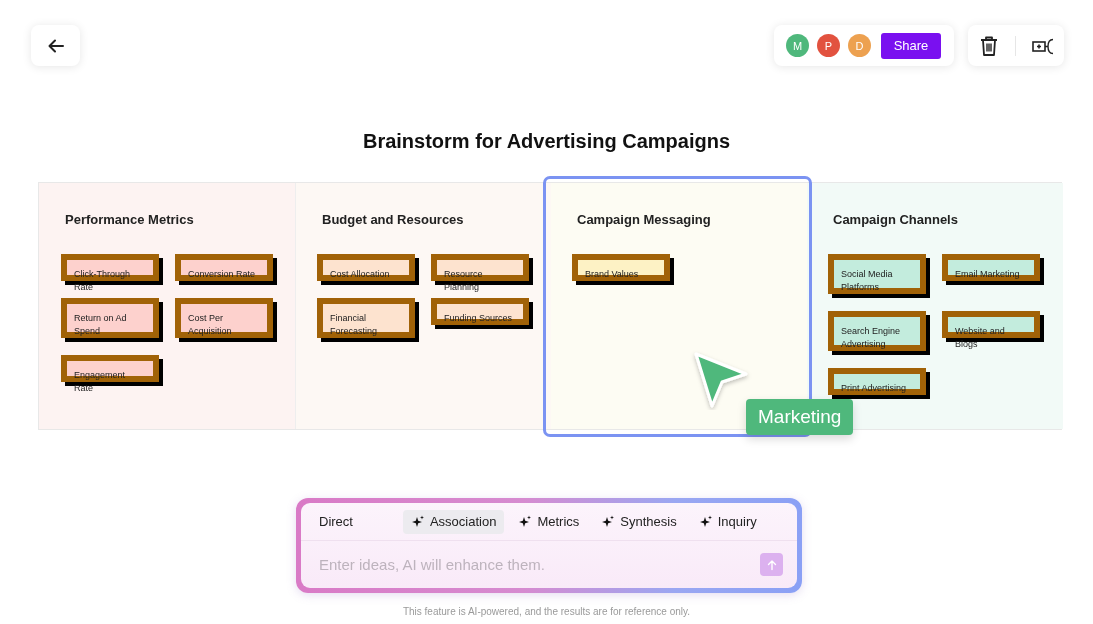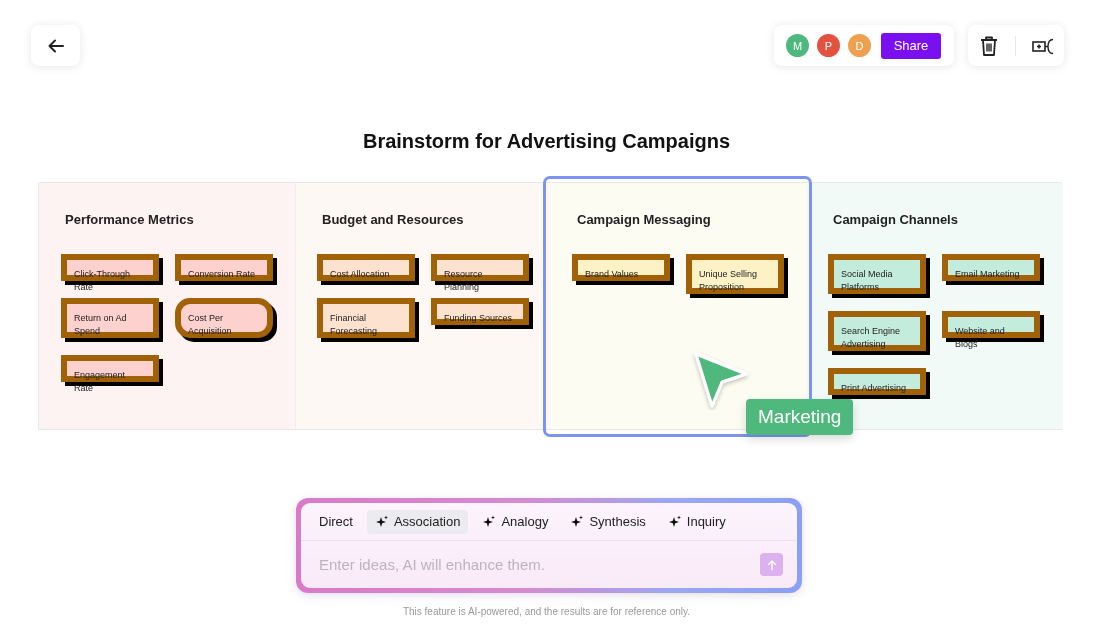--- a/index.html
+++ b/index.html
@@ -93,21 +93,21 @@
     display: flex; flex-direction: column;
   }
   .mode-row {
     height: 38px; display: flex; align-items: center; padding-left: 10px; gap: 6px;
     border-bottom: 1px solid #efe0ef;
   }
   .mode-tab {
     height: 24px; padding: 0 8px; display: flex; align-items: center; gap: 5px;
     font-size: 13px; color: #222; border-radius: 4px; cursor: pointer;
   }
-  .mode-tab.active { background: #ecebef; }
+  .mode-tab.active { background: #ecebef; margin-left: 36px; }
   .sparkle { width: 14px; height: 14px; }
   .input-row { flex: 1; display: flex; align-items: center; padding: 0 14px 0 18px; }
   .ai-input {
     flex: 1; border: none; outline: none; background: transparent;
     font-size: 15px; color: #333; font-family: "Liberation Sans", sans-serif;
   }
   .ai-input::placeholder { color: #bdb3bd; }
   .send-btn {
     width: 23px; height: 23px; border-radius: 4px; background: #dcb1ef;
     display: flex; align-items: center; justify-content: center; cursor: pointer;
@@ -154,36 +154,35 @@
 
   <div class="board-title">Brainstorm for Advertising Campaigns</div>
 
   <div class="board">
 
     <div class="panel" style="width:256px;background:#fdf3f2;">
       <div class="panel-title">Performance Metrics</div>
       <div class="note" style="left:22px;top:71px;width:98px;height:27px;background:#fdd1cd;">Click-Through Rate</div>
       <div class="note" style="left:136px;top:71px;width:98px;height:27px;background:#fdd1cd;">Conversion Rate</div>
       <div class="note" style="left:22px;top:115px;width:98px;height:40px;background:#fdd1cd;">Return on Ad Spend</div>
-      <div class="note" style="left:136px;top:115px;width:98px;height:40px;background:#fdd1cd;border-radius:15px;">Cost Per Acquisition</div>
+      <div class="note" style="left:136px;top:115px;width:98px;height:40px;background:#fdd1cd;">Cost Per Acquisition</div>
       <div class="note" style="left:22px;top:172px;width:98px;height:27px;background:#fdd1cd;">Engagement Rate</div>
     </div>
 
     <div class="panel" style="width:256px;background:#fdf8f4;border-left:1px solid #eee;">
       <div class="panel-title">Budget and Resources</div>
       <div class="note" style="left:21px;top:71px;width:98px;height:27px;background:#fde3cf;">Cost Allocation</div>
       <div class="note" style="left:135px;top:71px;width:98px;height:27px;background:#fde3cf;">Resource Planning</div>
       <div class="note" style="left:21px;top:115px;width:98px;height:40px;background:#fde3cf;">Financial Forecasting</div>
       <div class="note" style="left:135px;top:115px;width:98px;height:27px;background:#fde3cf;">Funding Sources</div>
     </div>
 
     <div class="panel" style="width:256px;background:#fdfcf3;">
       <div class="panel-title" style="left:26px;">Campaign Messaging</div>
       <div class="note" style="left:21px;top:71px;width:98px;height:27px;background:#fdf2c5;">Brand Values</div>
-      <div class="note" style="left:135px;top:71px;width:98px;height:40px;background:#fdf2c5;">Unique Selling Proposition</div>
     </div>
 
     <div class="panel" style="width:256px;background:#f2faf7;">
       <div class="panel-title" style="left:26px;">Campaign Channels</div>
       <div class="note" style="left:21px;top:71px;width:98px;height:40px;background:#c3ecdd;">Social Media Platforms</div>
       <div class="note" style="left:135px;top:71px;width:98px;height:27px;background:#c3ecdd;">Email Marketing</div>
       <div class="note" style="left:21px;top:128px;width:98px;height:40px;background:#c3ecdd;">Search Engine Advertising</div>
       <div class="note" style="left:135px;top:128px;width:98px;height:27px;background:#c3ecdd;">Website and Blogs</div>
       <div class="note" style="left:21px;top:185px;width:98px;height:27px;background:#c3ecdd;">Print Advertising</div>
     </div>
@@ -212,21 +211,21 @@
               <path d="M6 2 L7.2 5.8 L11 7 L7.2 8.2 L6 12 L4.8 8.2 L1 7 L4.8 5.8 Z" fill="#111"></path>
               <path d="M11 0.5 L11.5 2 L13 2.5 L11.5 3 L11 4.5 L10.5 3 L9 2.5 L10.5 2 Z" fill="#111"></path>
             </svg>
           <span>Association</span>
         </div>
         <div class="mode-tab">
           <svg class="sparkle" viewBox="0 0 14 14">
               <path d="M6 2 L7.2 5.8 L11 7 L7.2 8.2 L6 12 L4.8 8.2 L1 7 L4.8 5.8 Z" fill="#111"></path>
               <path d="M11 0.5 L11.5 2 L13 2.5 L11.5 3 L11 4.5 L10.5 3 L9 2.5 L10.5 2 Z" fill="#111"></path>
             </svg>
-          <span>Analogy</span>
+          <span>Metrics</span>
         </div>
         <div class="mode-tab">
           <svg class="sparkle" viewBox="0 0 14 14">
               <path d="M6 2 L7.2 5.8 L11 7 L7.2 8.2 L6 12 L4.8 8.2 L1 7 L4.8 5.8 Z" fill="#111"></path>
               <path d="M11 0.5 L11.5 2 L13 2.5 L11.5 3 L11 4.5 L10.5 3 L9 2.5 L10.5 2 Z" fill="#111"></path>
             </svg>
           <span>Synthesis</span>
         </div>
         <div class="mode-tab">
           <svg class="sparkle" viewBox="0 0 14 14">

